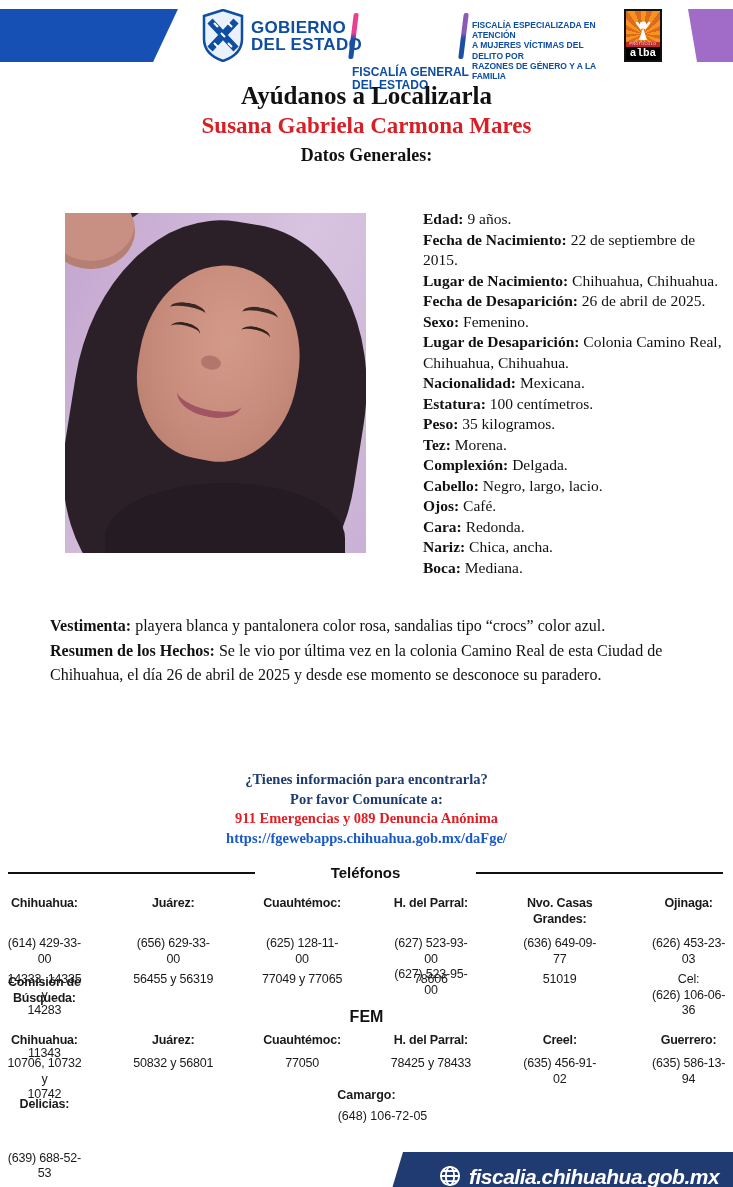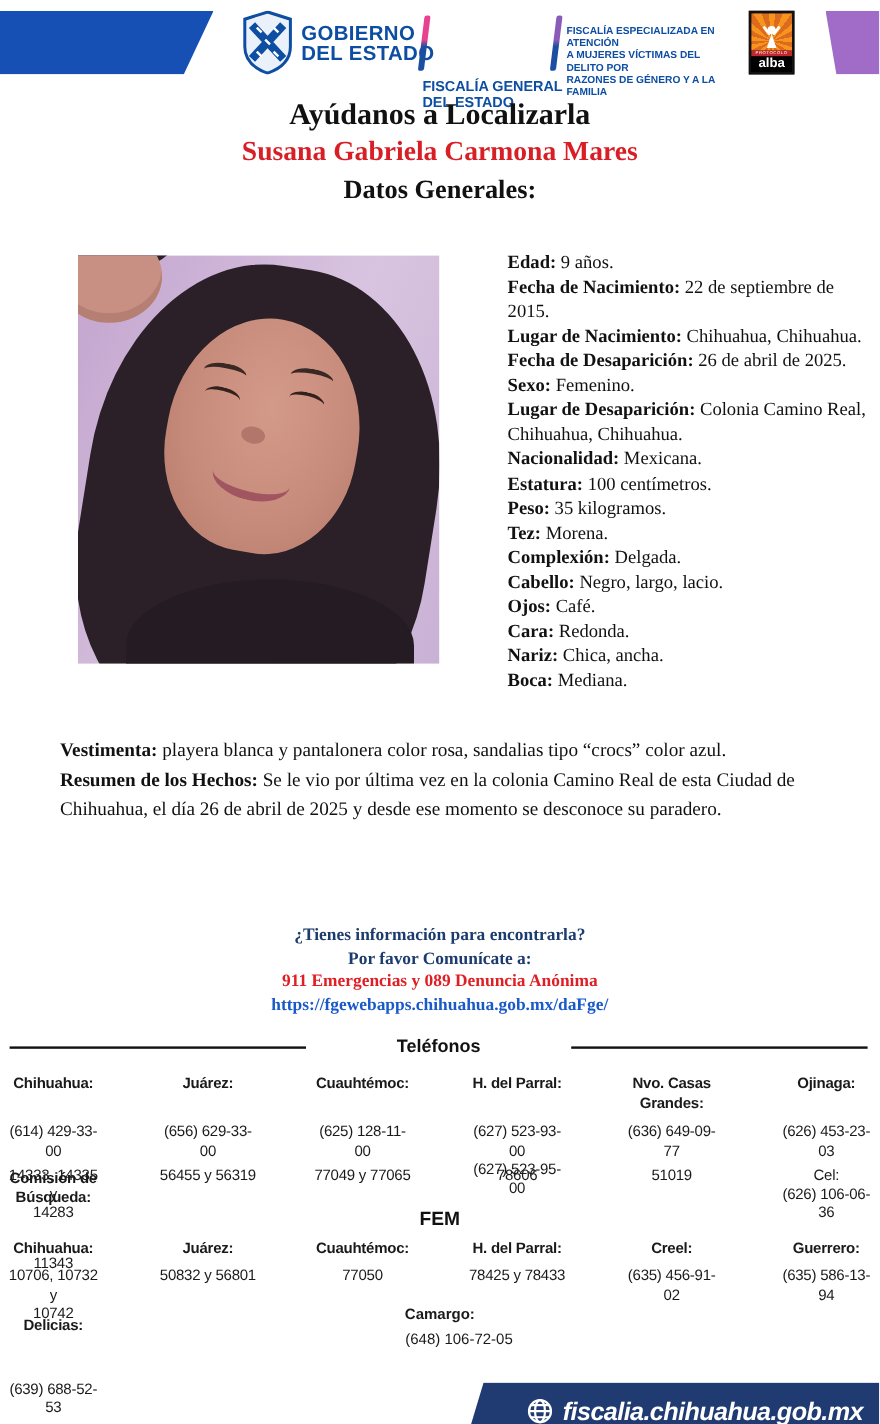--- a/index.html
+++ b/index.html
@@ -21,28 +21,28 @@
   .sep-purple{left:461px;top:13px;background:linear-gradient(#8b5bb8 0 44%,#1c4fa1 56% 100%);}
   .fge-text{left:352px;top:26px;font-size:12px;line-height:1.05;margin-top:40px;}
   .fem-text{left:472px;top:20px;width:134px;font-size:8.5px;line-height:1.2;}
   .alba{left:624px;top:9px;width:38px;height:53px;border:2px solid #111;box-sizing:border-box;
         display:flex;flex-direction:column;overflow:hidden;background:#000;}
   .alba-top{flex:1;position:relative;
         background:repeating-conic-gradient(from -90deg at 50% 75%,#f7941d 0 14deg,#dd6b1f 14deg 28deg);}
   .alba-fig{position:absolute;left:50%;bottom:0;transform:translateX(-50%);}
   .alba-red{background:#c1272d;color:#fff;font-family:"Liberation Sans",sans-serif;
         font-size:3.5px;text-align:center;line-height:5px;letter-spacing:.5px;}
-  .alba-band{background:#000;color:#fff;font-family:Liberation Sans, sans-serif;
+  .alba-band{background:#000;color:#fff;font-family:Liberation Mono, monospace;
         font-weight:bold;font-size:11px;text-align:center;line-height:13px;}
 
   
   .title-row{left:0;width:100%;text-align:center;font-weight:bold;}
   .t-main{top:82px;font-size:25px;}
   .t-name{top:113px;font-size:23px;color:#d91f26;}
-  .t-datos{top:145px;font-size:22px;}
+  .t-datos{top:145px;font-size:18px;}
 
   
   .photo{left:65px;top:213px;width:301px;height:340px;overflow:hidden;
          background:linear-gradient(115deg,#c3a4ce 0%,#d8c4e0 55%,#c9b1d5 100%);}
   .p-face2{position:absolute;left:-18px;top:-22px;width:88px;height:78px;background:#c89082;
          border-radius:50%;box-shadow:inset 0 -8px 0 #b57f73;}
   .p-face2hair{position:absolute;left:-30px;top:-44px;width:112px;height:58px;background:#2b2028;border-radius:50%;}
   .p-hair{position:absolute;left:6px;top:8px;width:292px;height:392px;background:#2b2028;
          border-radius:46% 46% 38% 38%;transform:rotate(9deg);}
   .p-neckshadow{position:absolute;left:40px;bottom:-40px;width:240px;height:110px;background:#241c22;border-radius:50% 50% 0 0;}

